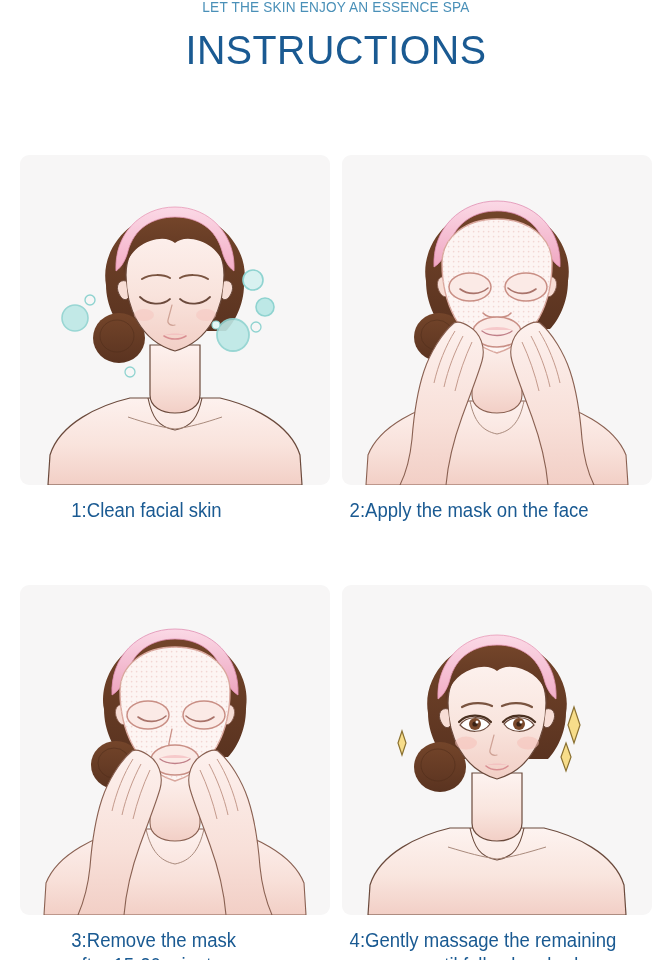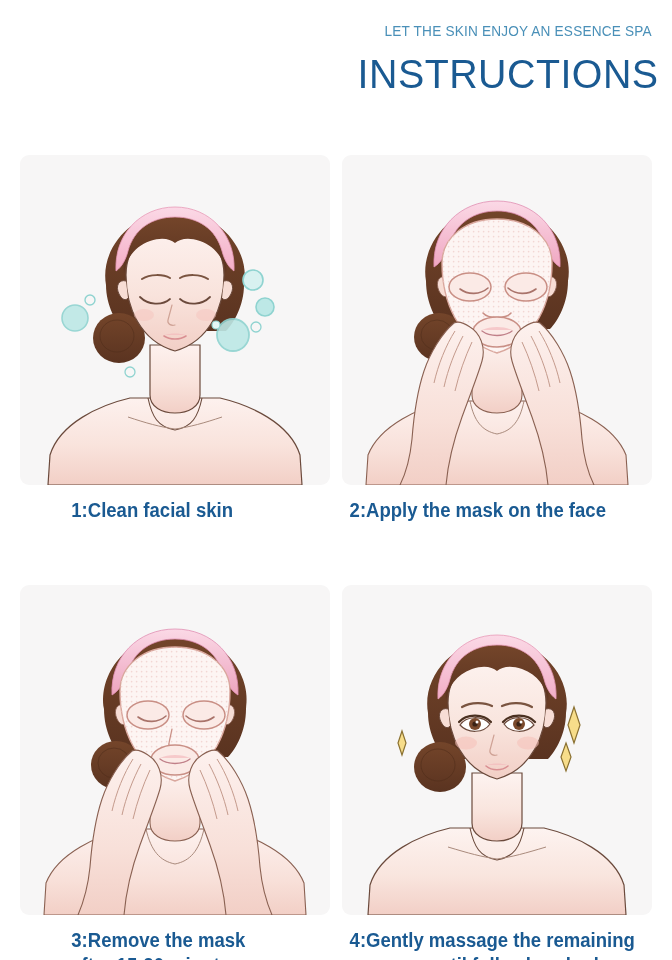--- a/index.html
+++ b/index.html
@@ -12,22 +12,21 @@
     height: 960px;
     position: relative;
     overflow: hidden;
     font-family: "Liberation Sans", sans-serif;
     -webkit-font-smoothing: antialiased;
   }
 
   
   .header {
     width: 100%;
-    text-align: right;
-    margin-top: 24px;
+    text-align: center;
   }
   .subtitle {
     font-family: "Liberation Sans", sans-serif;
     font-size: 14.5px;
     letter-spacing: 0.2px;
     color: #4a90b8;
     font-weight: 400;
     line-height: 1;
     white-space: nowrap;
     transform: scaleX(0.94);
@@ -50,21 +49,20 @@
     left: 20px;
     width: 632px;
     display: grid;
     grid-template-columns: 310px 310px;
     column-gap: 12px;
     row-gap: 0px;
   }
   .step {
     display: flex;
     flex-direction: column;
-    font-weight: bold;
   }
   .step-row2 { margin-top: 61px; }
 
   .panel {
     position: relative;
     width: 310px;
     height: 330px;
     background: #f7f6f6;
     border-radius: 9px;
     overflow: hidden;

